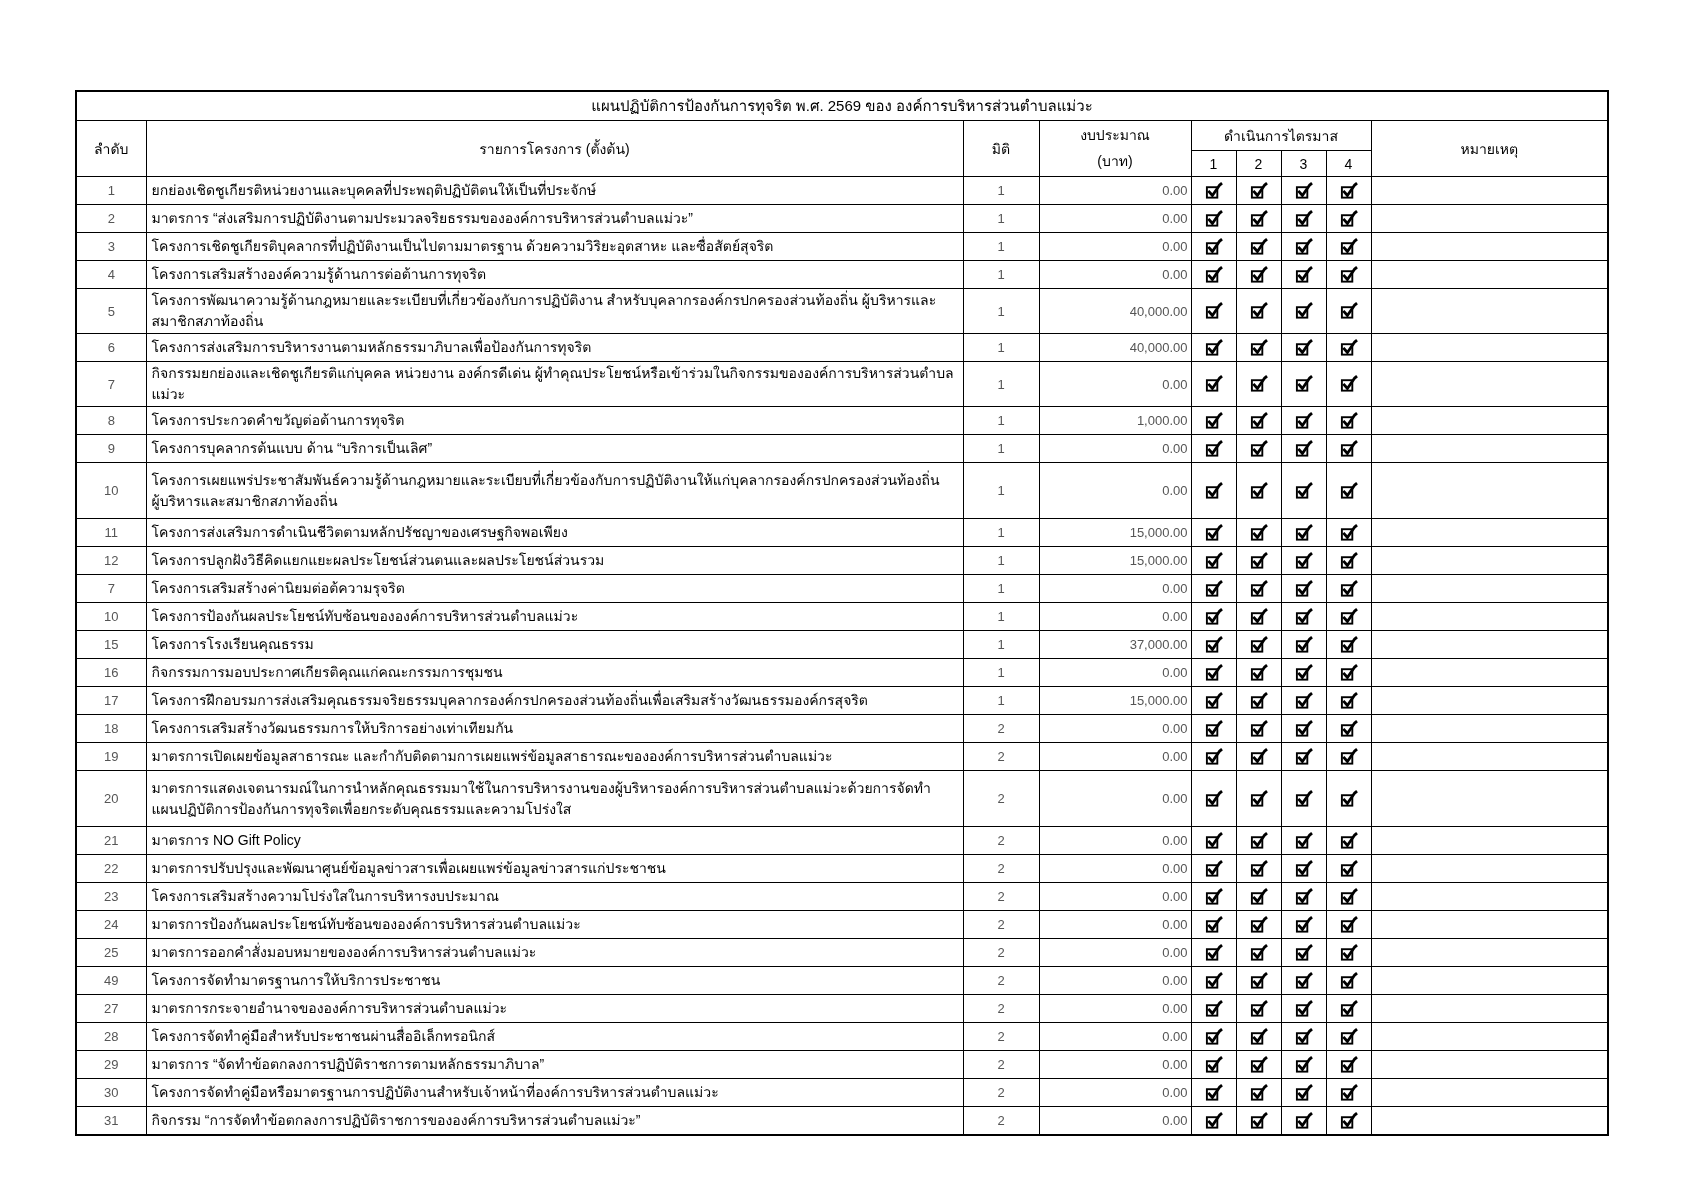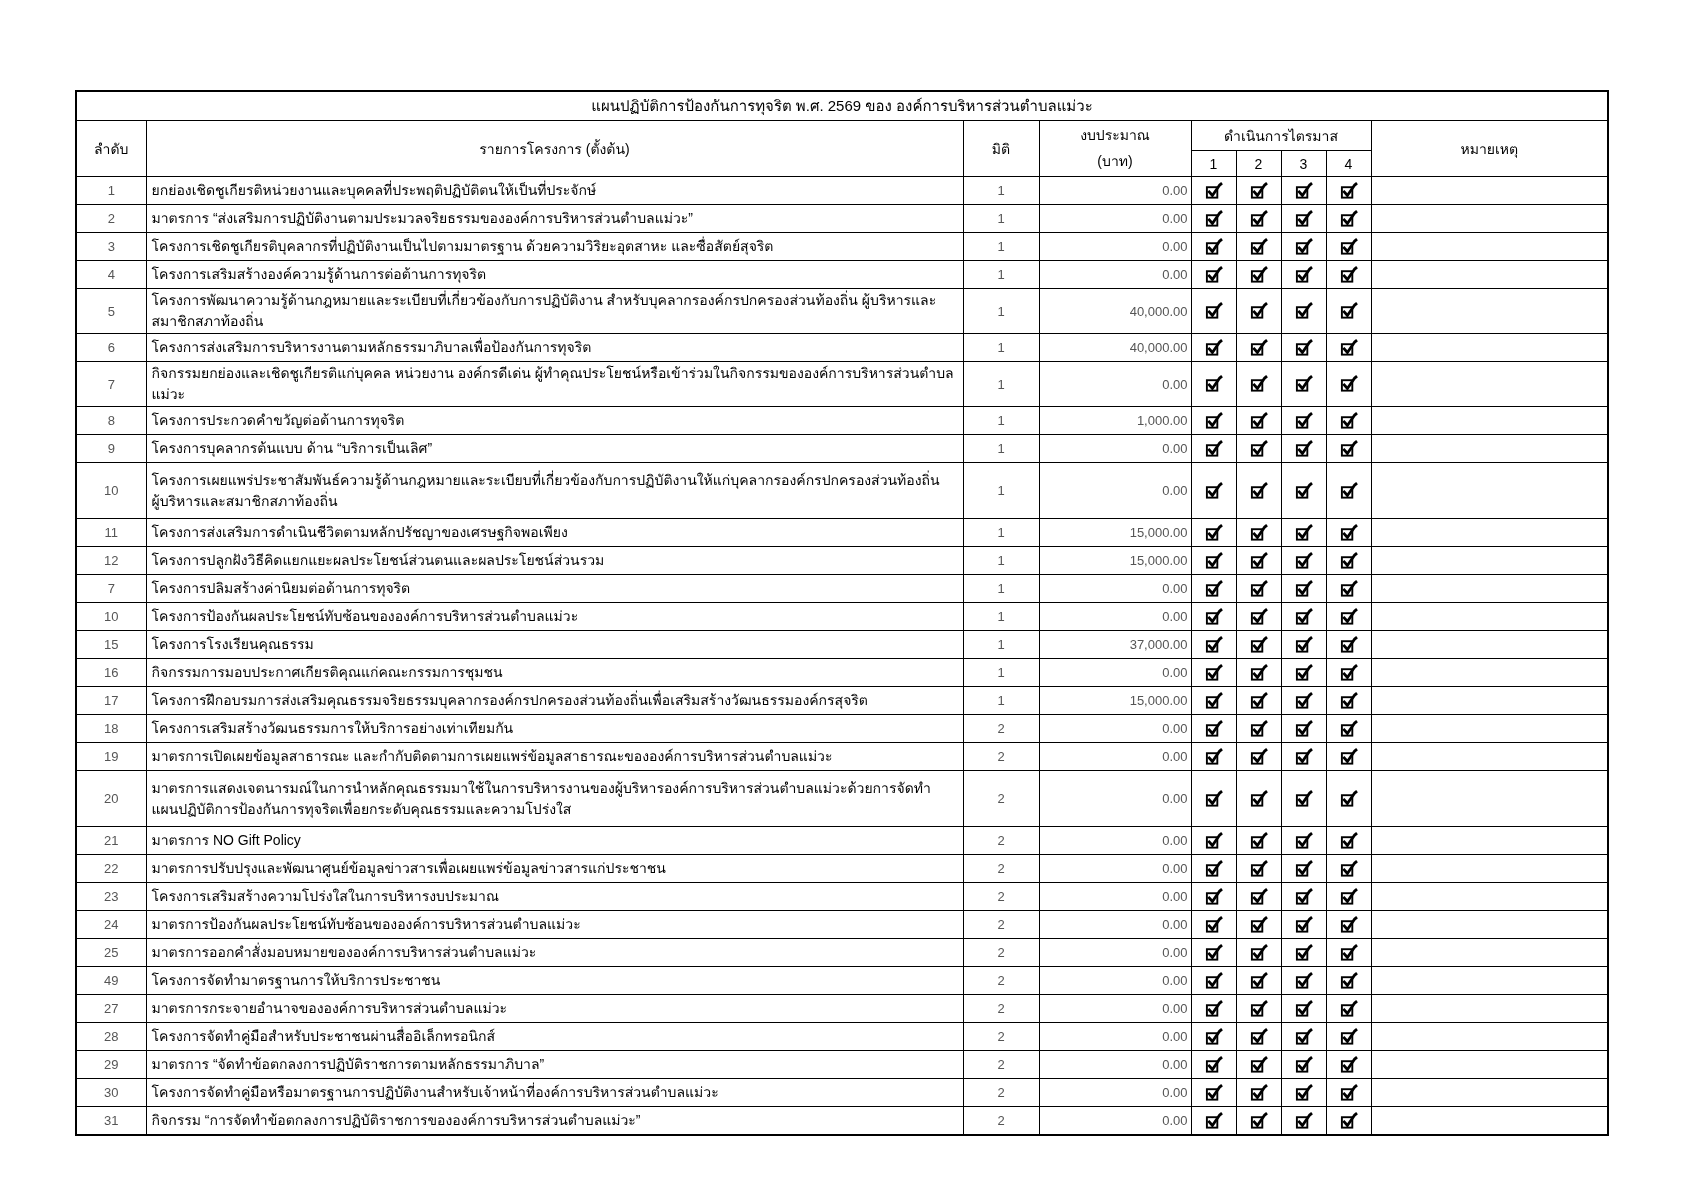--- a/index.html
+++ b/index.html
@@ -381,21 +381,21 @@
               <path d="M4.5 10.5 L7.8 14.2 L15.5 3.2 L16.8 2.2" fill="none" stroke="#000" stroke-width="3" stroke-linecap="square"></path>
             </svg></td>
     <td class="c-q"><svg class="chk" viewBox="0 0 19 19">
               <rect x="2" y="5.5" width="11" height="11" fill="none" stroke="#000" stroke-width="2"></rect>
               <path d="M4.5 10.5 L7.8 14.2 L15.5 3.2 L16.8 2.2" fill="none" stroke="#000" stroke-width="3" stroke-linecap="square"></path>
             </svg></td>
     <td class="c-remark"></td>
   </tr>
         <tr class="data-row">
     <td class="c-no">7</td>
-    <td class="c-project">โครงการปลิมสร้างค่านิยมต่อต้านการทุจริต</td>
+    <td class="c-project">โครงการเสริมสร้างค่านิยมต่อต้ความรุจริต</td>
     <td class="c-dim">1</td>
     <td class="c-budget">0.00</td>
     <td class="c-q"><svg class="chk" viewBox="0 0 19 19">
               <rect x="2" y="5.5" width="11" height="11" fill="none" stroke="#000" stroke-width="2"></rect>
               <path d="M4.5 10.5 L7.8 14.2 L15.5 3.2 L16.8 2.2" fill="none" stroke="#000" stroke-width="3" stroke-linecap="square"></path>
             </svg></td>
     <td class="c-q"><svg class="chk" viewBox="0 0 19 19">
               <rect x="2" y="5.5" width="11" height="11" fill="none" stroke="#000" stroke-width="2"></rect>
               <path d="M4.5 10.5 L7.8 14.2 L15.5 3.2 L16.8 2.2" fill="none" stroke="#000" stroke-width="3" stroke-linecap="square"></path>
             </svg></td>

